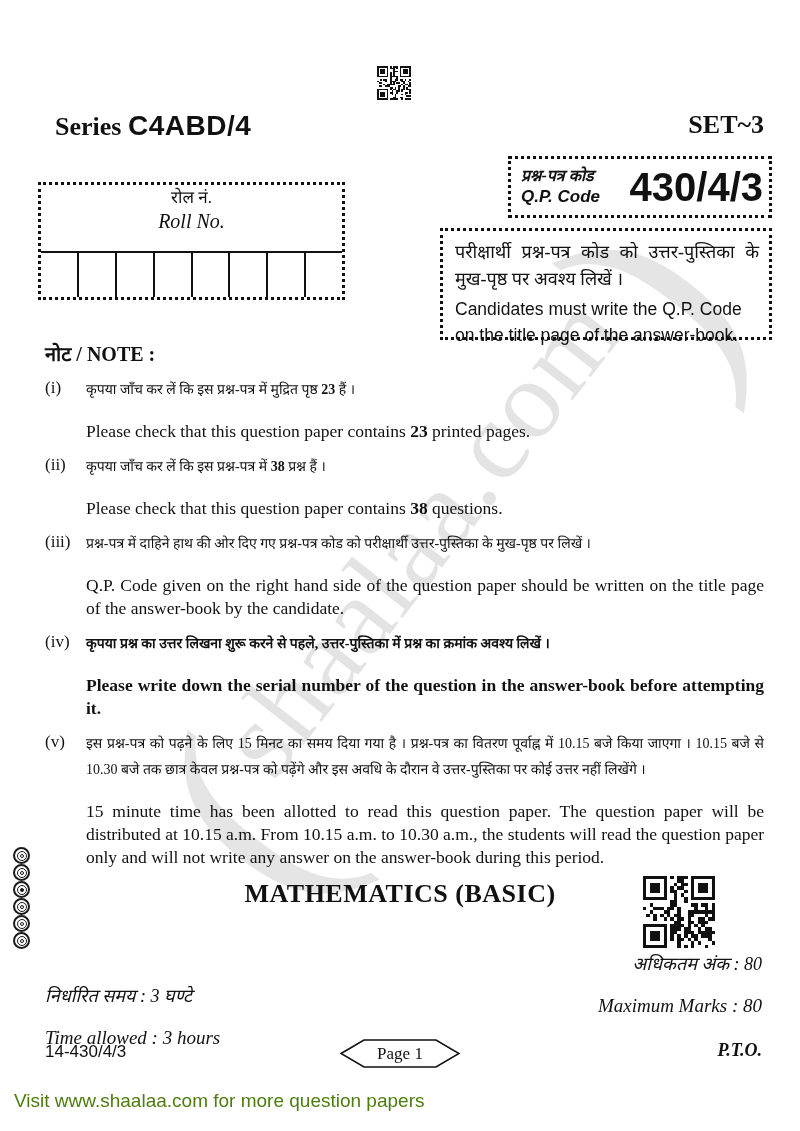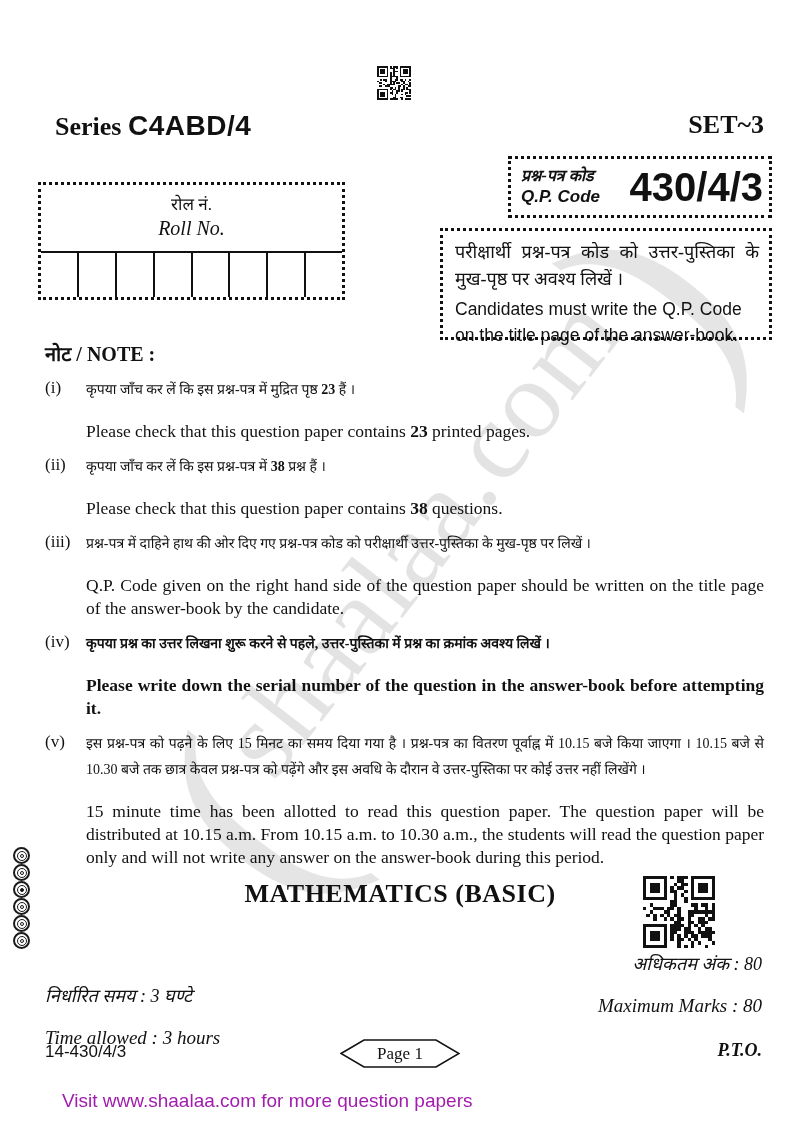--- a/index.html
+++ b/index.html
@@ -22,21 +22,21 @@
   .qr-top { left:377px; top:66px; width:34px; height:34px; }
   .qr-title { left:643px; top:876px; width:72px; height:72px; }
 
   
   .series { left:55px; top:110px; font-size:26px; font-weight:bold; }
   .series-code { font-family:"Liberation Sans", sans-serif; font-size:28px; font-weight:bold; letter-spacing:0.5px; }
   .set { top:110px; right:36px; font-size:26px; font-weight:bold; }
 
   
   .roll-box { left:38px; top:182px; width:307px; height:118px; border:3px dotted #111; }
-  .roll-hi { text-align:center; margin-top:7px; font-size:17px; }
+  .roll-hi { text-align:center; font-size:17px; }
   .roll-en { text-align:center; margin-top:2px; font-size:20px; font-style:italic; }
   .roll-cells { position:absolute; left:0; right:0; bottom:0; height:46px; border-top:2px solid #111; display:flex; }
   .roll-cell { flex:1; border-right:2px solid #111; }
   .roll-cell:last-child { border-right:none; }
 
   
   .qp-box { left:508px; top:156px; width:264px; height:62px; border:3px dotted #111;
             display:flex; align-items:center; padding:2px 6px 2px 10px; }
   .qp-labels { width:112px; text-align:left; font-weight:bold; font-style:italic; line-height:1.25; }
   .qp-label-hi { font-size:16px; }
@@ -77,21 +77,21 @@
   .meta-right { right:38px; top:955px; font-size:18px; font-style:italic; text-align:right; line-height:1; }
   .meta-en { margin-top:23px; font-size:19px; }
 
   
   .footer-code { left:45px; top:1042px; font-size:17px; font-family:"Liberation Sans", sans-serif; }
   .page-badge { left:340px; top:1038px; width:120px; height:31px; }
   .page-badge svg { position:absolute; inset:0; }
   .page-badge .pb-text { position:relative; display:block; text-align:center; line-height:31px; font-size:17px; }
   .footer-pto { right:38px; top:1040px; font-size:18px; font-style:italic; font-weight:bold; }
 
-  .visit { left:14px; top:1090px; font-family:"Liberation Sans", sans-serif; font-size:19px; color:#a21caf;margin-left:48px; }
+  .visit { left:14px; top:1090px; font-family:"Liberation Sans", sans-serif; font-size:19px; color:#4d7c0f; }
 </style>
 </head>
 <body>
 
 <div class="page">
 
   <div class="watermark"><span class="wm-paren">(</span><span>shaalaa.com</span><span class="wm-paren">)</span></div>
 
   <div class="layer qr qr-top"><svg xmlns="http://www.w3.org/2000/svg" viewBox="0 0 21 21" width="100%" height="100%" shape-rendering="crispEdges">
         <rect x="8" y="0" width="1" height="1" fill="#111"></rect>

